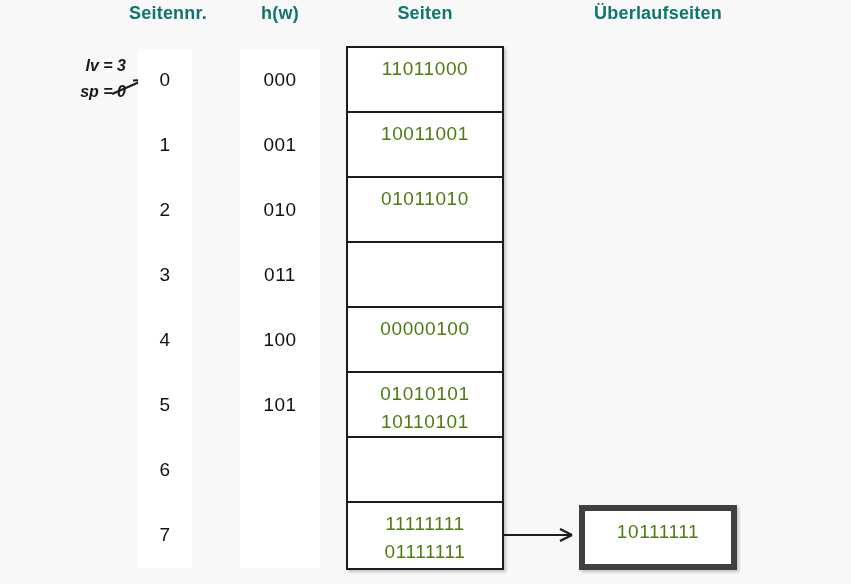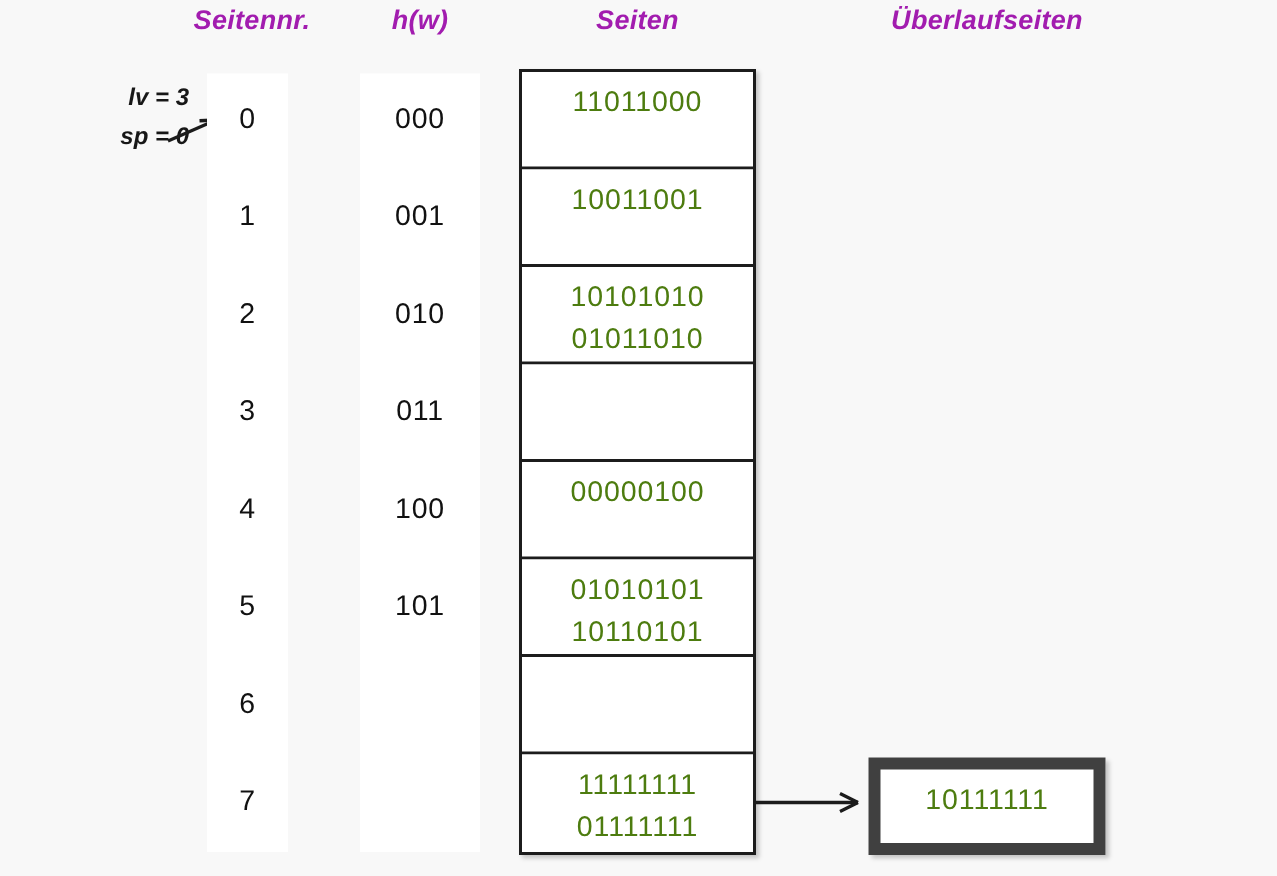--- a/index.html
+++ b/index.html
@@ -18,25 +18,24 @@
 
   #stage {
     position: relative;
     width: 851px;
     height: 584px;
   }
 
   
   .col-header {
     position: absolute;
-    font-style: italic;
     font-weight: 600;
     font-size: 18px;
     letter-spacing: 0.2px;
-    color: #a21caf;
+    color: #0f766e;
     white-space: nowrap;
     text-align: center;
   }
   #hdr-seitennr { left: 98px;  top: 3px;  width: 140px; }
   #hdr-hw       { left: 222px; top: 3px;  width: 116px; }
   #hdr-seiten   { left: 346px; top: 3px;  width: 158px; }
   #hdr-ueber    { left: 560px; top: 3px;  width: 196px; }
 
   
   #annotation {
@@ -121,21 +120,21 @@
   }
 
   
   #overflow-box {
     position: absolute;
     left: 579px;
     top: 505px;
     width: 158px;
     height: 65px;
     box-sizing: border-box;
-    border: 8px solid #404040;
+    border: 6px solid #404040;
     background: #ffffff;
     box-shadow: 2px 2px 3px rgba(0,0,0,0.22);
     padding-top: 7px;
     text-align: center;
   }
   #overflow-box .page-entry { line-height: 28px; }
 
   #overflow-arrow {
     position: absolute;
     left: 502px;
@@ -190,21 +189,20 @@
   <div id="pages-table">
     <div class="page-cell">
       <span class="page-entry">11011000</span>
       <span class="page-entry"></span>
     </div>
     <div class="page-cell">
       <span class="page-entry">10011001</span>
       <span class="page-entry"></span>
     </div>
     <div class="page-cell">
-      <span class="page-entry">10101010</span>
       <span class="page-entry">01011010</span>
     </div>
     <div class="page-cell">
       <span class="page-entry"></span>
       <span class="page-entry"></span>
     </div>
     <div class="page-cell">
       <span class="page-entry">00000100</span>
       <span class="page-entry"></span>
     </div>

